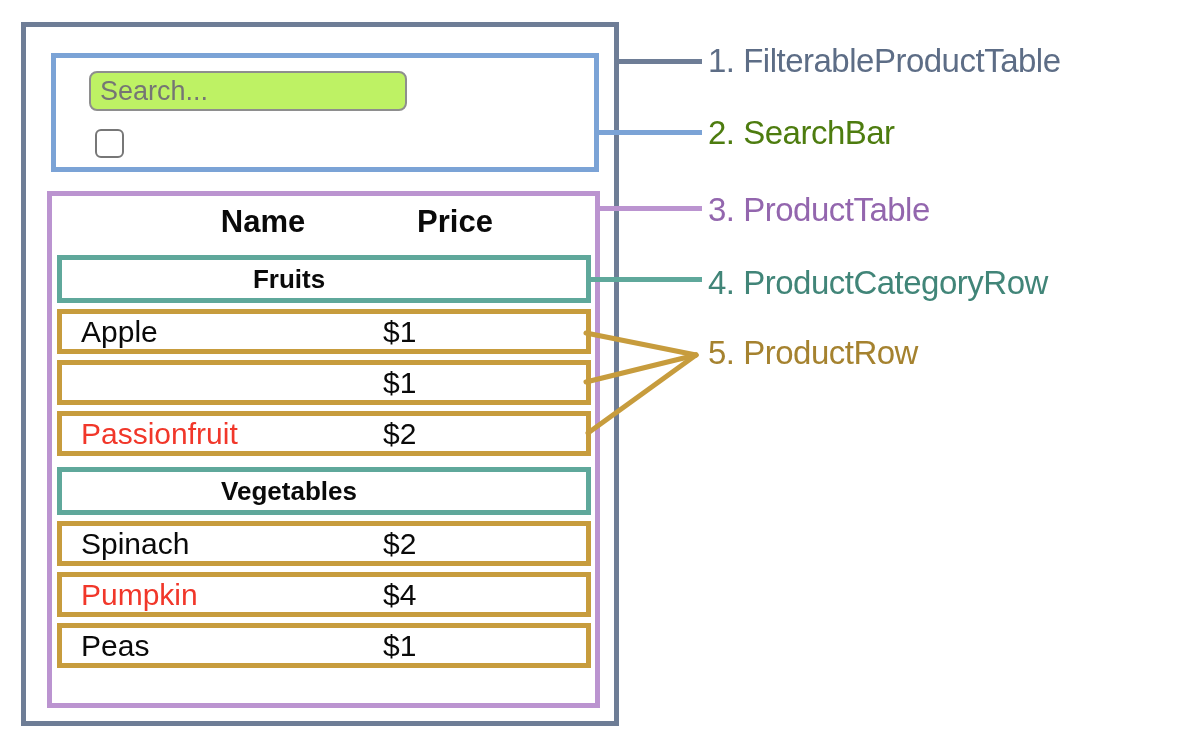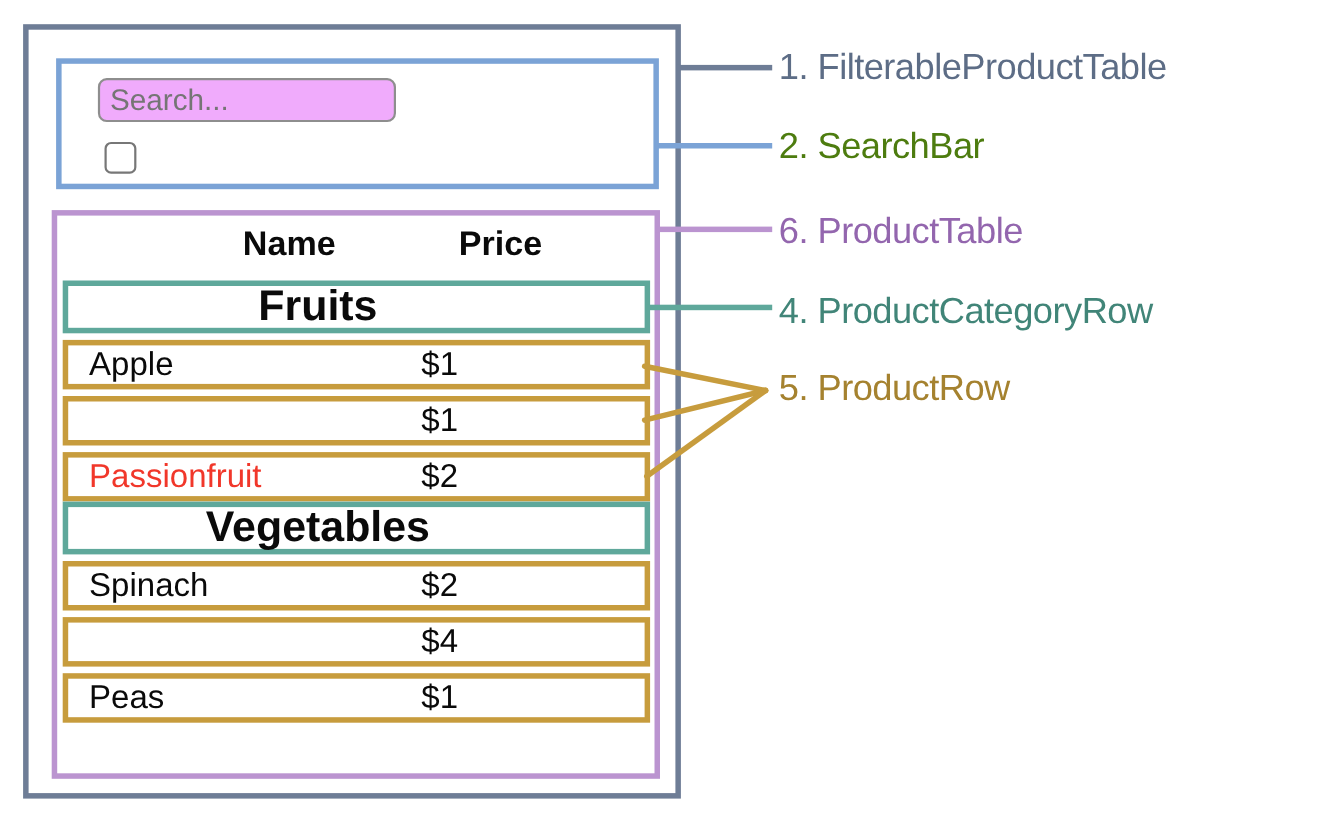--- a/index.html
+++ b/index.html
@@ -8,39 +8,39 @@
     font-family:"Liberation Sans",sans-serif;color:#0a0a0a;
   }
   
   .box{position:absolute;box-sizing:border-box;background:#ffffff;}
   .outer-box{left:21px;top:22px;width:598px;height:704px;border:5px solid #6e7d96;}
   .searchbar-box{left:51px;top:53px;width:548px;height:119px;border:5px solid #7ba3d6;}
   .table-box{left:47px;top:191px;width:553px;height:517px;border:5px solid #bb94d0;}
 
   
   .search-input{
-    position:absolute;left:33px;top:13px;width:271px;height:40px;box-sizing:border-box;
+    position:absolute;left:33px;top:13px;width:318px;height:40px;box-sizing:border-box;
     border:2px solid #8e8e8e;border-radius:8px;padding:0 0 0 9px;
-    font-family:"Liberation Sans",sans-serif;font-size:27px;color:#555;background:#f0abfc;outline:none;
+    font-family:"Liberation Sans",sans-serif;font-size:27px;color:#555;background:#bef264;outline:none;
   }
   .search-input::placeholder{color:#757575;opacity:1;}
   .checkbox-row{position:absolute;left:39px;top:71px;display:flex;align-items:center;gap:17px;}
   .checkbox{width:29px;height:29px;box-sizing:border-box;border:2px solid #777;border-radius:6px;background:#fff;flex:none;}
   .checkbox-label{font-size:30px;white-space:nowrap;}
 
   
   .hdr{position:absolute;top:6px;height:40px;line-height:40px;font-weight:bold;font-size:31px;transform:translateX(-50%);white-space:nowrap;margin-left:44px;}
   .hdr-name{left:167px;}
   .hdr-price{left:359px;}
   .rows{position:absolute;left:5px;top:59px;width:534px;}
   .row{position:relative;box-sizing:border-box;width:534px;background:#fff;}
-  .row.category{height:48px;border:5px solid #5fa89b;}
+  .row.category{height:48px;border:5px solid #5fa89b;margin-top:11px;}
   .row.category:first-child{margin-top:0;}
   .row.product{height:45px;border:5px solid #c79c3d;margin-top:6px;}
-  .cat-label{position:absolute;left:0;top:0;width:454px;height:38px;line-height:38px;text-align:center;font-weight:bold;font-size:39px;}
+  .cat-label{position:absolute;left:0;top:0;width:454px;height:38px;line-height:38px;text-align:center;font-weight:bold;font-size:26px;}
   .cell-name{position:absolute;left:0;top:0;height:35px;line-height:35px;padding-left:19px;font-size:30px;white-space:nowrap;}
   .cell-price{position:absolute;left:321px;top:0;height:35px;line-height:35px;font-size:30px;white-space:nowrap;}
   .oos{color:#f1372a;}
 
   
   .legend-label{position:absolute;left:708px;height:48px;line-height:48px;font-size:33px;letter-spacing:-0.5px;white-space:nowrap;}
   .legend-1{top:37px;color:#5d6d86;}
   .legend-2{top:109px;color:#4d7c0f;}
   .legend-3{top:186px;color:#9366ae;}
   .legend-4{top:259px;color:#418578;}
@@ -90,20 +90,21 @@
 
       <div class="row category">
         <span class="cat-label">Vegetables</span>
       </div>
 
       <div class="row product">
         <span class="cell-name">Spinach</span>
         <span class="cell-price">$2</span>
       </div>
       <div class="row product">
+        <span class="cell-name oos">Pumpkin</span>
         <span class="cell-price">$4</span>
       </div>
       <div class="row product">
         <span class="cell-name">Peas</span>
         <span class="cell-price">$1</span>
       </div>
     </div>
   </div>
 
   <div class="conn conn-1"></div>
@@ -111,17 +112,17 @@
   <div class="conn conn-3"></div>
   <div class="conn conn-4"></div>
   <svg class="arrow-svg" width="1200" height="744" viewBox="0 0 1200 744">
     <line x1="586" y1="333" x2="696" y2="355" stroke="#c79c3d" stroke-width="5" stroke-linecap="round"></line>
     <line x1="586" y1="382" x2="696" y2="355" stroke="#c79c3d" stroke-width="5" stroke-linecap="round"></line>
     <line x1="588" y1="433" x2="696" y2="355" stroke="#c79c3d" stroke-width="5" stroke-linecap="round"></line>
   </svg>
 
   <div class="legend-label legend-1">1. FilterableProductTable</div>
   <div class="legend-label legend-2">2. SearchBar</div>
-  <div class="legend-label legend-3">6. ProductTable</div>
+  <div class="legend-label legend-3">3. ProductTable</div>
   <div class="legend-label legend-4">4. ProductCategoryRow</div>
   <div class="legend-label legend-5">5. ProductRow</div>
 
 </div>
 
 </body></html>

